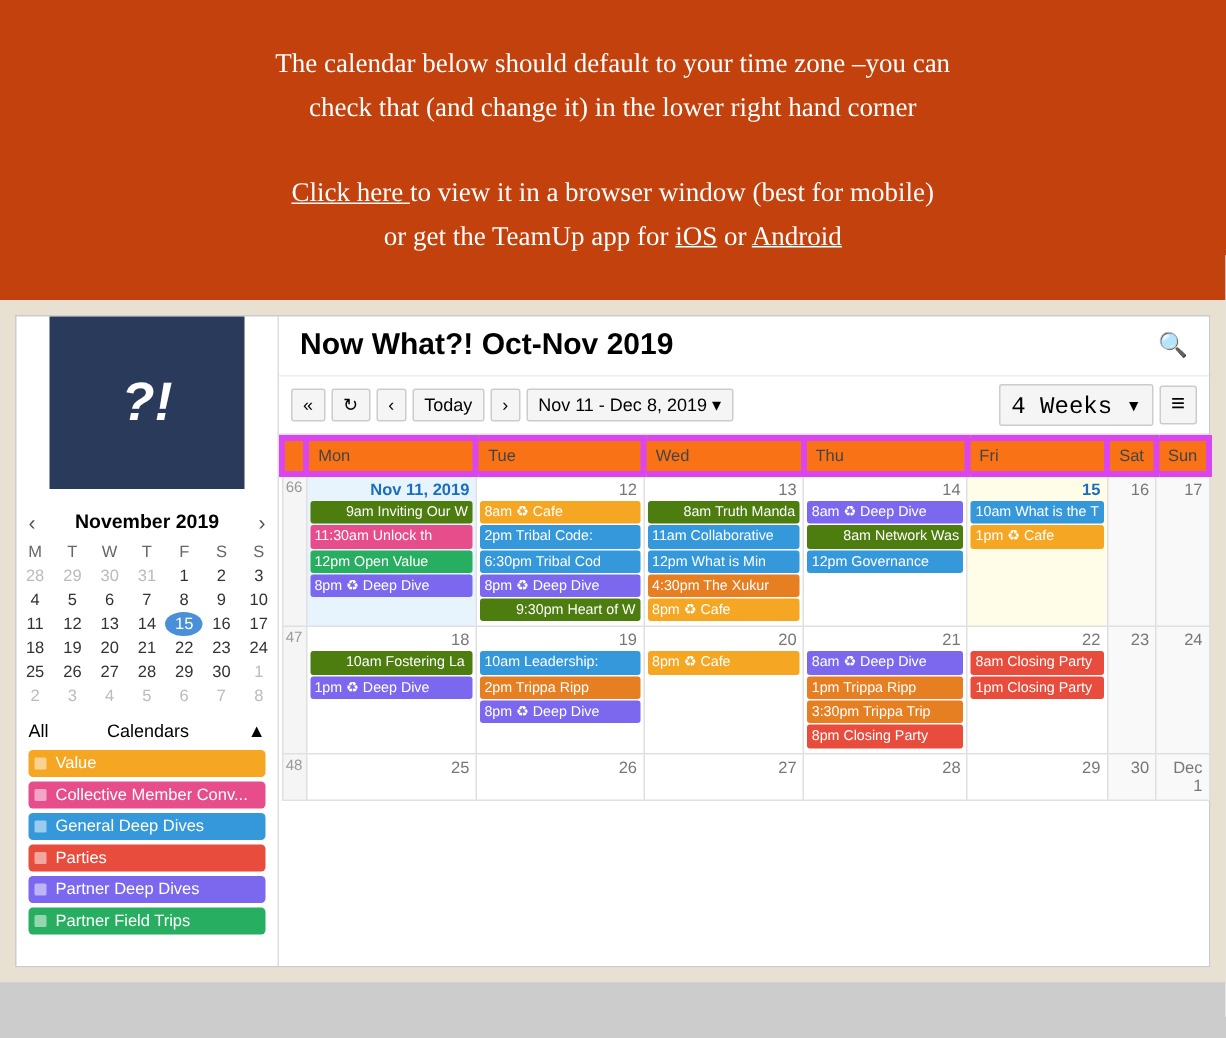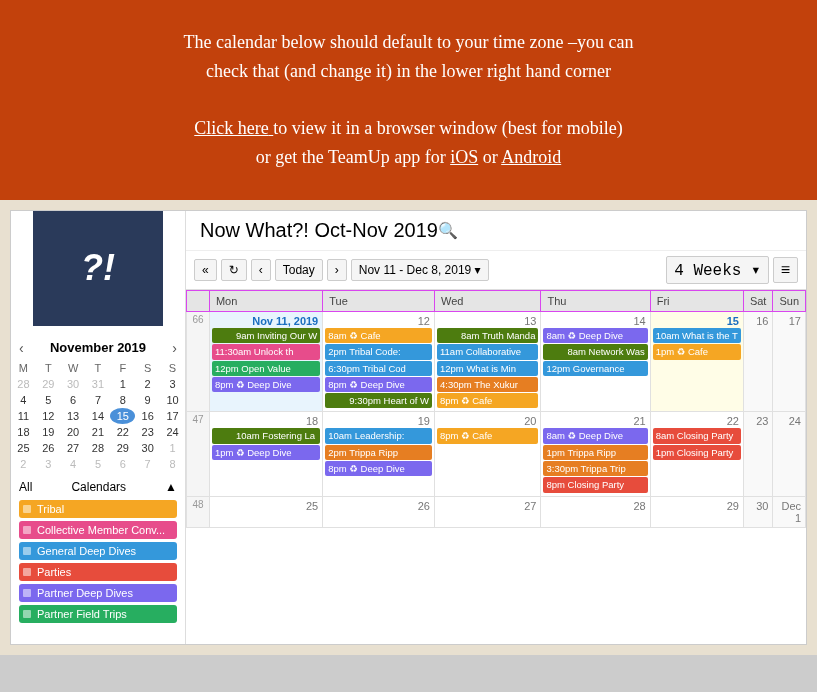--- a/index.html
+++ b/index.html
@@ -120,24 +120,25 @@
     }
 
     .right-panel {
       flex: 1;
       min-width: 0;
     }
 
     .cal-title-bar {
       padding: 8px 14px;
       font-size: 20px;
-      font-weight: normal;
+      font-weight: bold;
       border-bottom: 1px solid #eee;
       display: flex;
       align-items: center;
+      justify-content: space-between;
     }
 
     .cal-toolbar {
       display: flex;
       align-items: center;
       padding: 5px 8px;
       border-bottom: 1px solid #ddd;
       gap: 4px;
     }
     .cal-toolbar button {
@@ -166,22 +167,22 @@
       cursor: pointer;
       font-family: Liberation Mono, monospace;
     }
 
     .cal-grid {
       width: 100%;
       border-collapse: collapse;
       font-size: 10px;
     }
     .cal-grid th {
-      background: #e5e5e5;
-      border: 1px solid #d946ef;
+      background: #f97316;
+      border: 4px solid #d946ef;
       padding: 4px 6px;
       text-align: left;
       font-size: 11px;
       font-weight: normal;
       color: #444;
     }
     .cal-grid td {
       border: 1px solid #e0e0e0;
       vertical-align: top;
       padding: 2px;
@@ -333,21 +334,21 @@
         </table>
 
       <div class="calendars-section">
         <div class="calendars-header">
           <span>All</span>
           <span>Calendars</span>
           <span>▲</span>
         </div>
         <div class="cal-item" style="background:#f5a623">
           <div class="cal-dot"></div>
-          <span>Tribal</span>
+          <span>Value</span>
         </div>
         <div class="cal-item" style="background:#e74c8b">
           <div class="cal-dot"></div>
           <span>Collective Member Conv...</span>
         </div>
         <div class="cal-item" style="background:#3498db">
           <div class="cal-dot"></div>
           <span>General Deep Dives</span>
         </div>
         <div class="cal-item" style="background:#e74c3c">

